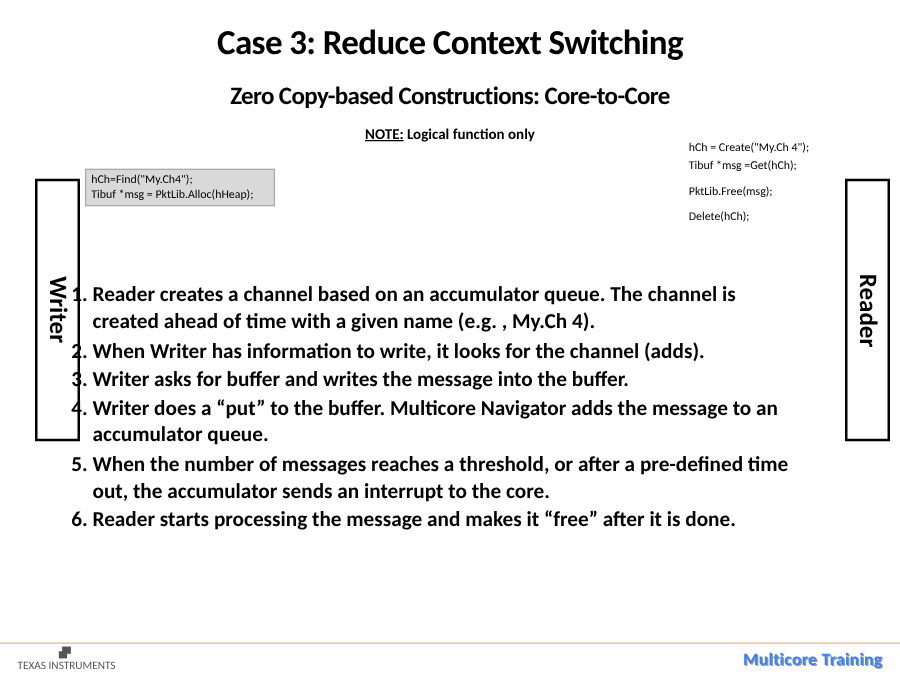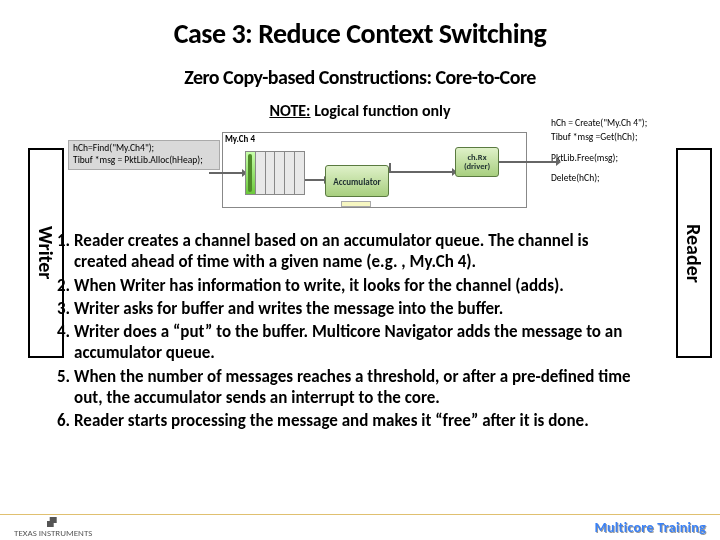--- a/index.html
+++ b/index.html
@@ -21,21 +21,21 @@
   }
   .subtitle {
     text-align: center;
     font-size: 20px;
     font-weight: bold;
     margin-top: 14px;
     letter-spacing: -0.5px;
   }
   .note {
     text-align: center;
-    font-size: 16px;
+    font-size: 12px;
     font-weight: bold;
     margin-top: 12px;
   }
   .note .u { text-decoration: underline; }
   .content {
     position: relative;
     width: 100%;
     height: 360px;
     margin-top: 8px;
   }
@@ -312,39 +312,20 @@
 
   <div class="reader-code">
     <div>hCh = Create("My.Ch 4");</div>
     <div>Tibuf *msg =Get(hCh);</div>
     <div style="height:6px"></div>
     <div>PktLib.Free(msg);</div>
     <div style="height:6px"></div>
     <div>Delete(hCh);</div>
   </div>
 
-  <div class="diagram-box">
-    <div class="diag-label">My.Ch 4</div>
-    <div class="arrow-in"></div>
-    <div class="queue">
-      <div></div>
-        <div></div>
-        <div></div>
-        <div></div>
-        <div></div>
-        <div></div>
-    </div>
-    <div class="arrow-q-a"></div>
-    <div class="accum-box">Accumulator</div>
-    <div class="accum-note"></div>
-    <div class="arrow-a-c"></div>
-    <div class="chrx-box">ch.Rx
-(driver)</div>
-    <div class="arrow-out"></div>
-  </div>
 
   <div class="steps">
     <ol>
       <li>Reader creates a channel based on an accumulator queue. The channel is created ahead of time with a given name (e.g. , My.Ch 4).</li>
       <li>When Writer has information to write, it looks for the channel (adds).</li>
       <li>Writer asks for buffer and writes the message into the buffer.</li>
       <li>Writer does a “put” to the buffer. Multicore Navigator adds the message to an accumulator queue.</li>
       <li>When the number of messages reaches a threshold, or after a pre-defined time out, the accumulator sends an interrupt to the core.</li>
       <li>Reader starts processing the message and makes it “free” after it is done.</li>
     </ol>

